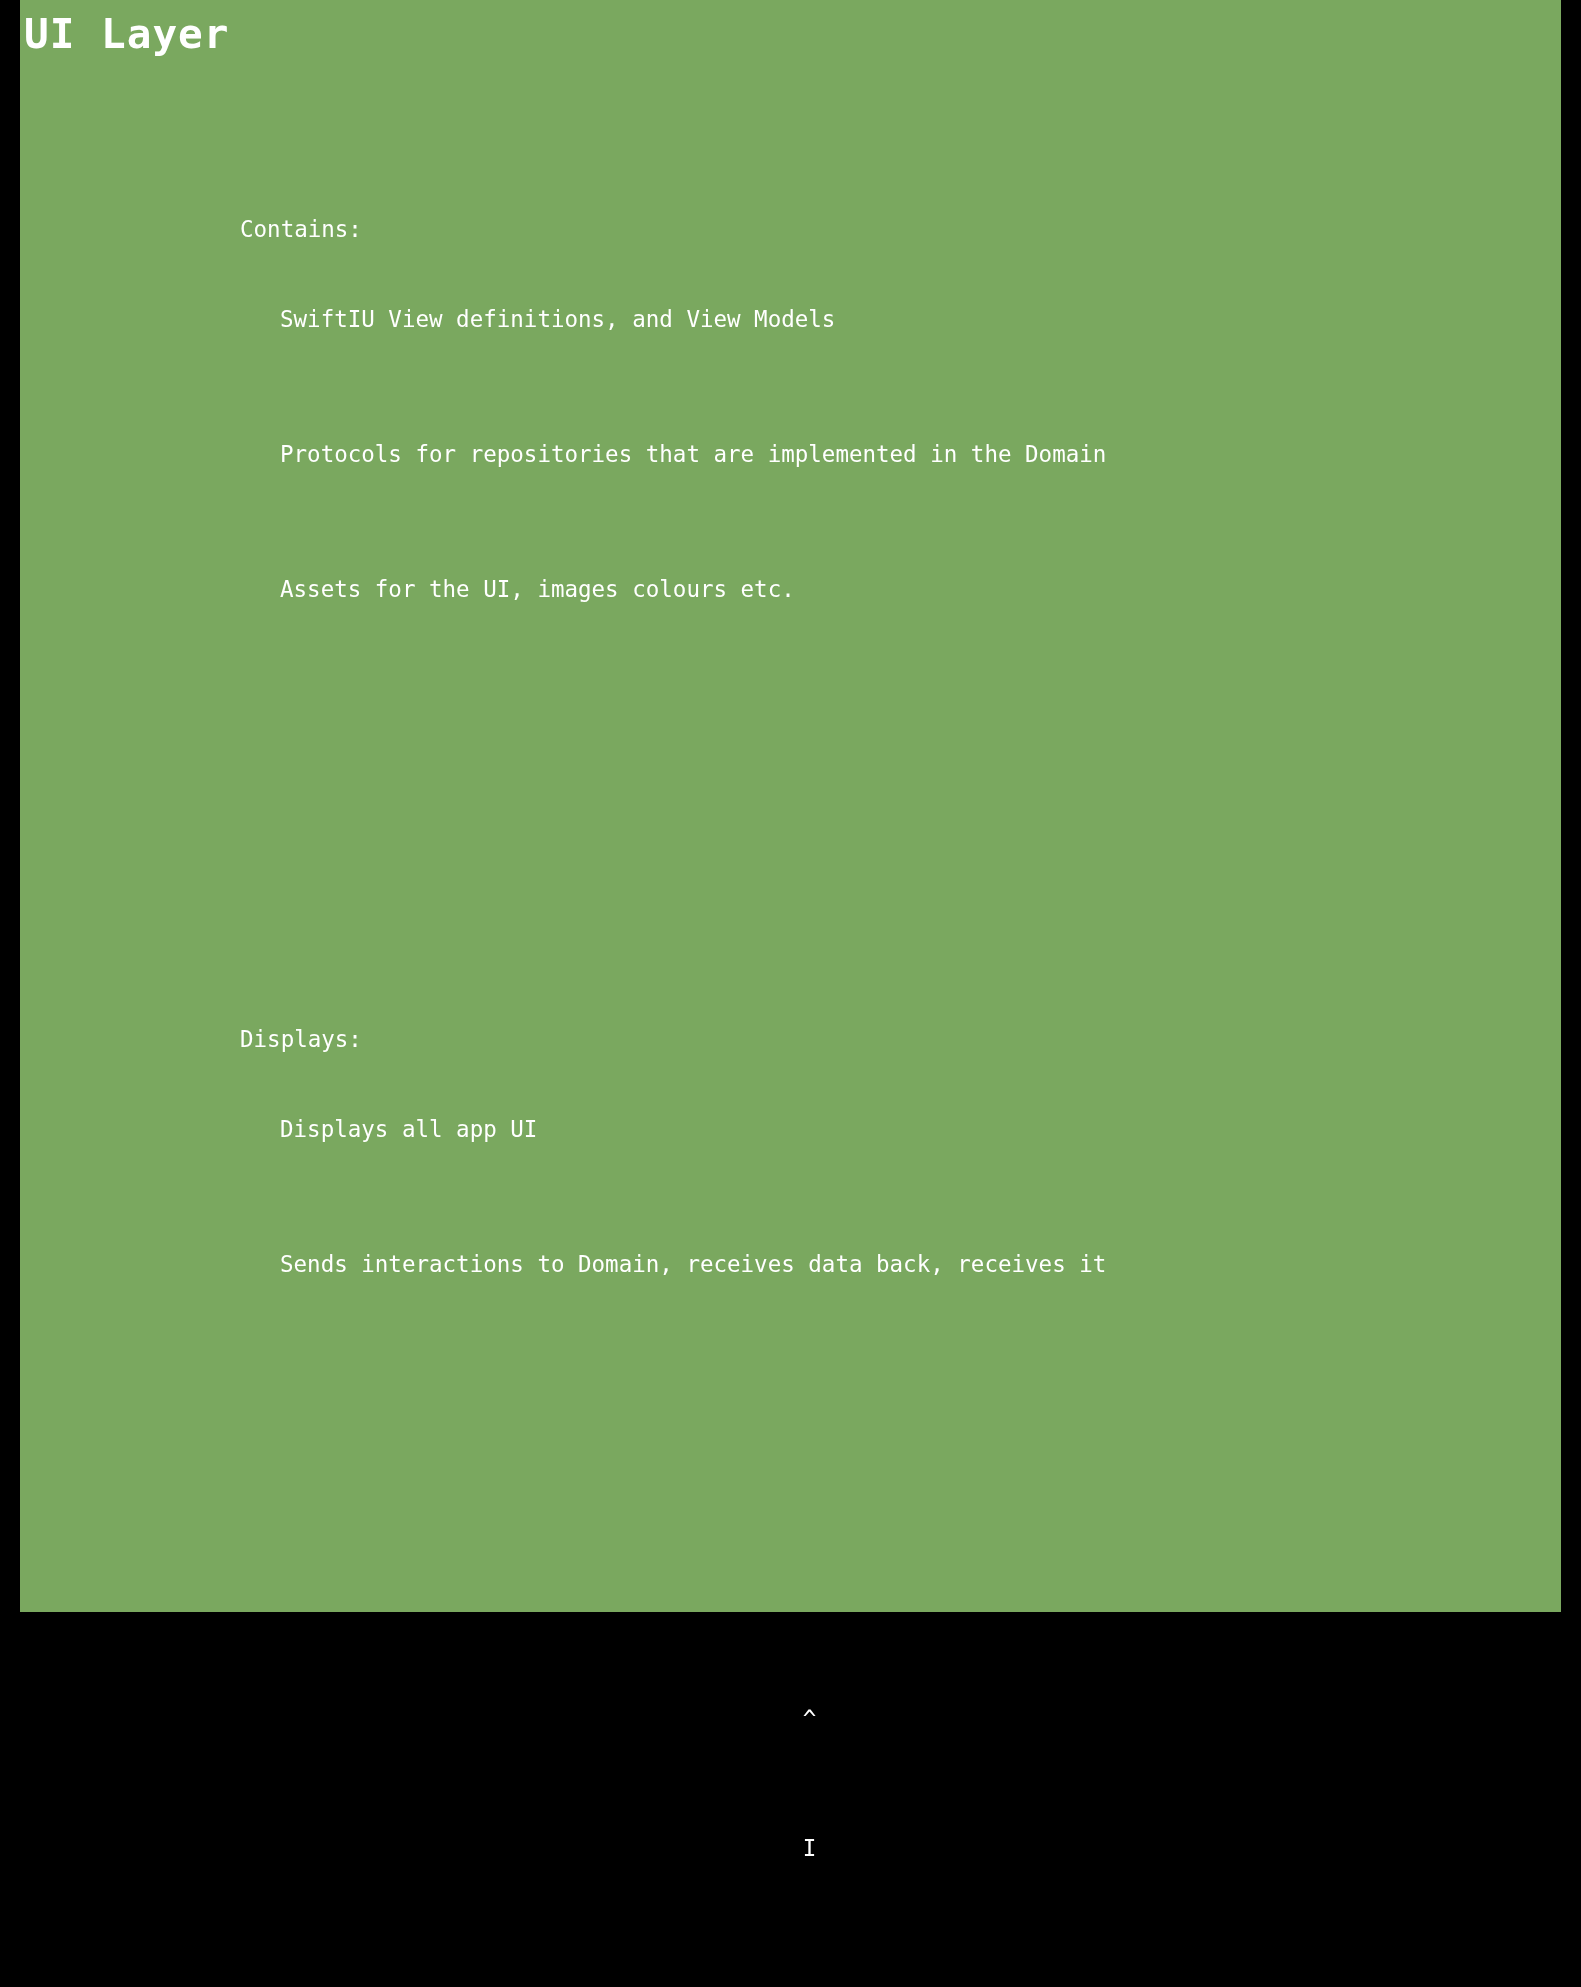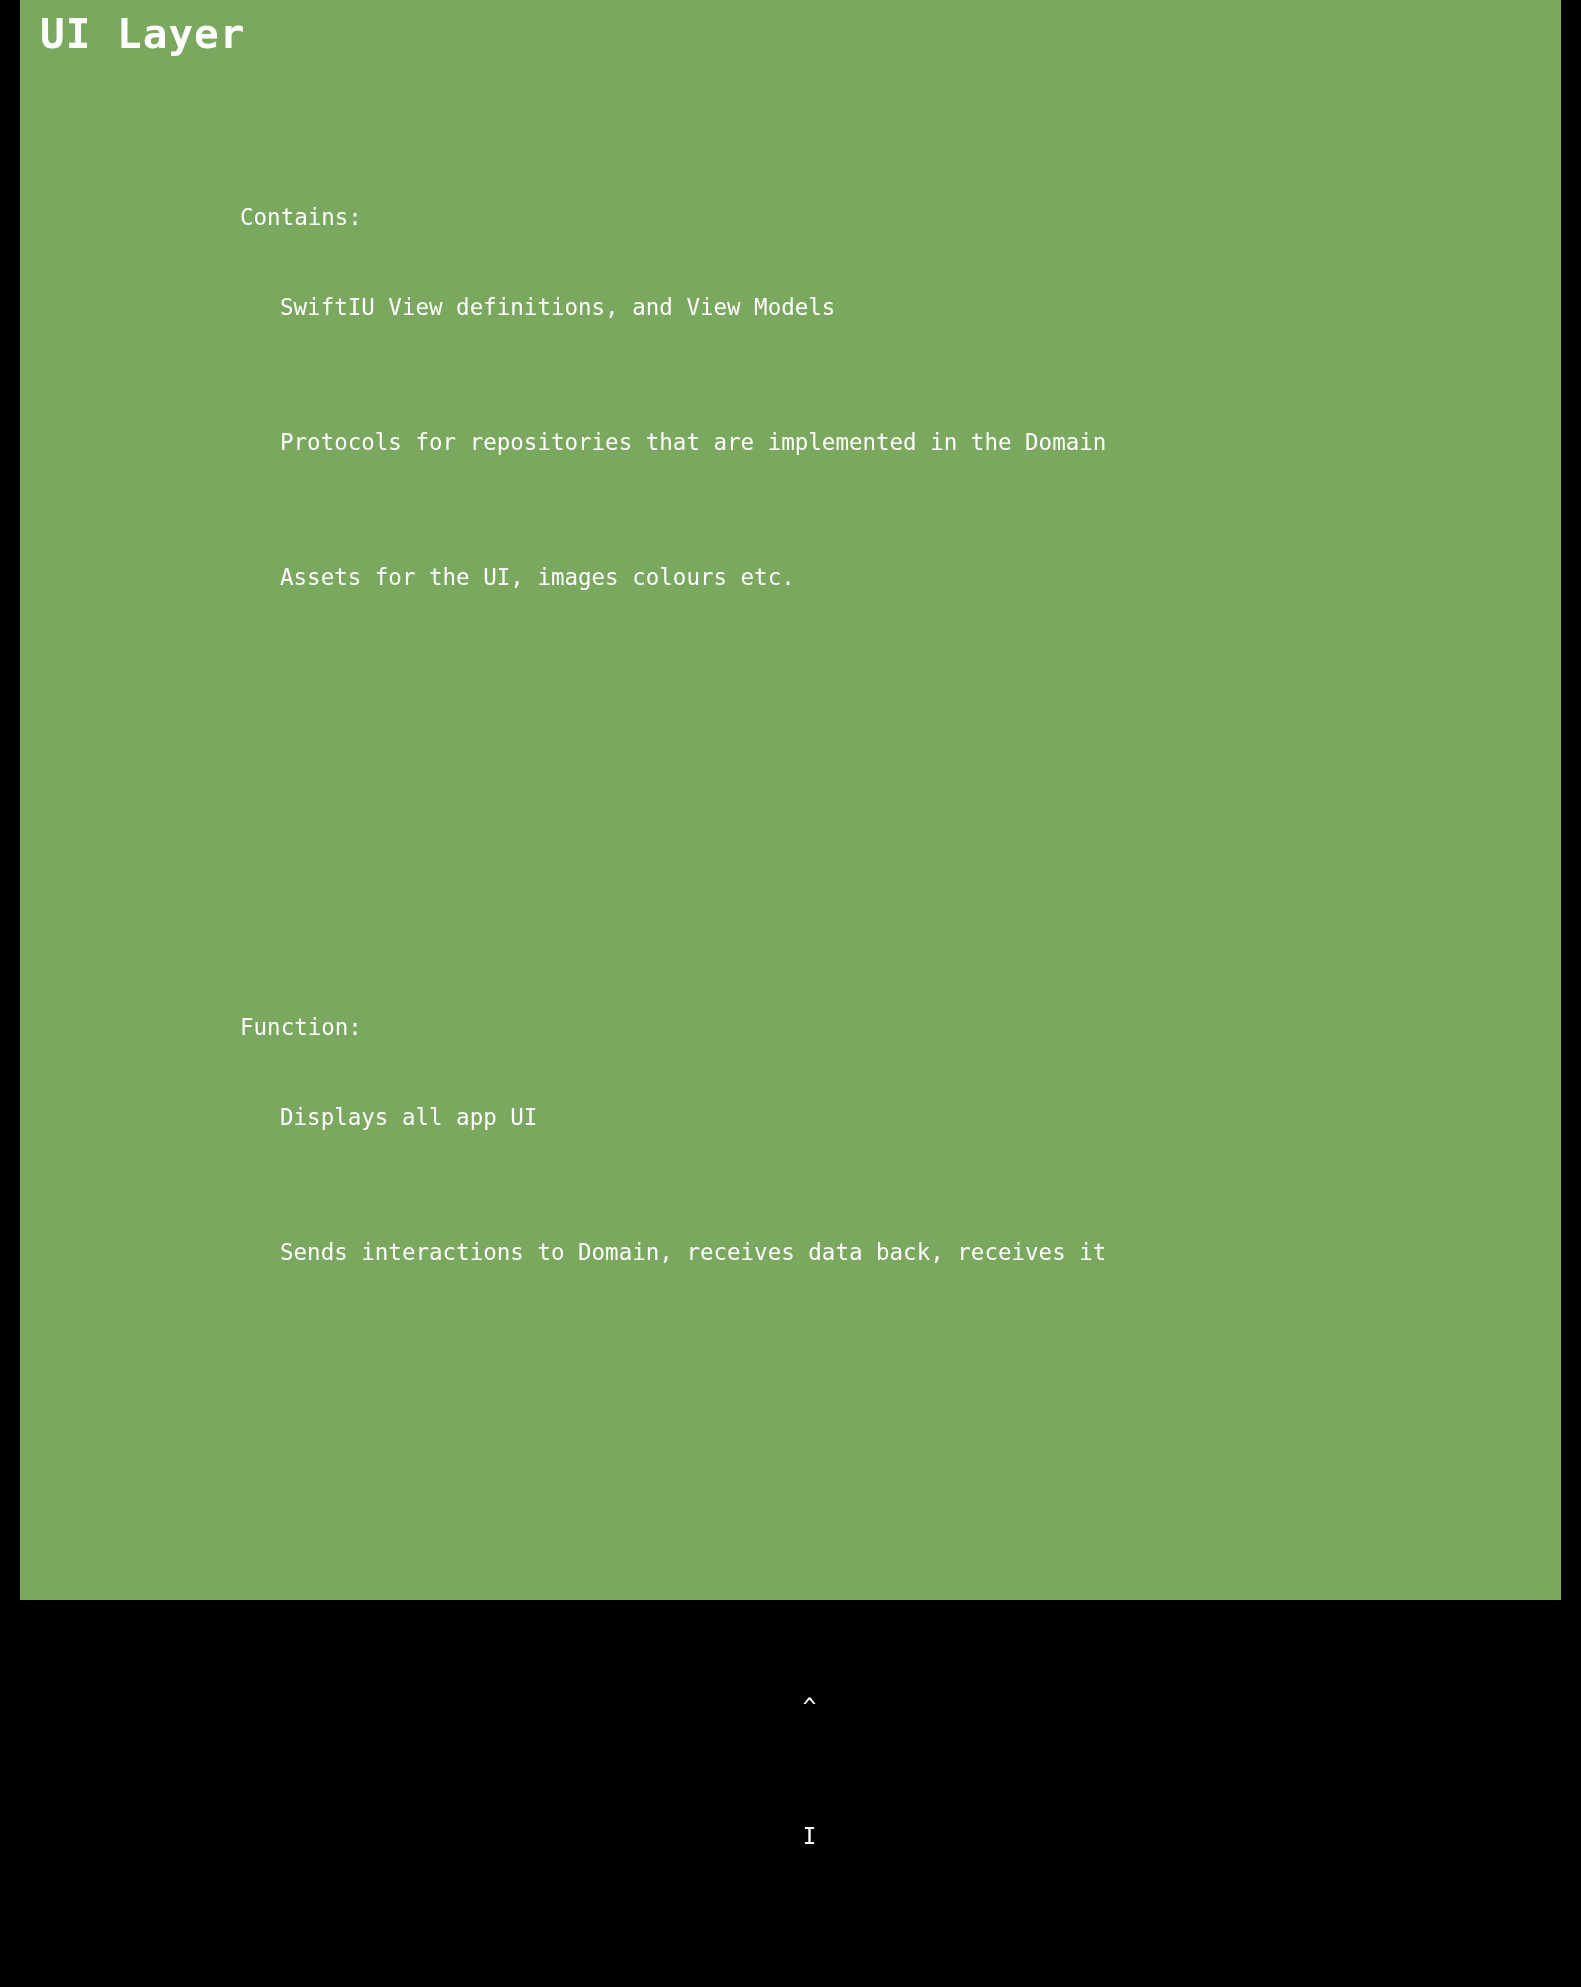--- a/index.html
+++ b/index.html
@@ -29,22 +29,22 @@
     padding: 10px 0 0 0;
     position: relative;
   }
   .layer.ui      { background: #7aa85f; }
 
   .layer-title {
     font-size: 41px;
     line-height: 1.18;
     font-weight: bold;
     letter-spacing: 1px;
-    padding-left: 20px;
-    margin-bottom: 2px;
+    padding-left: 4px;
+    margin-bottom: 14px;
     white-space: pre;
   }
 
   .rows {
     font-size: 22.5px;
     line-height: 45px;
     white-space: pre;
   }
   .row {
     display: flex;
@@ -93,21 +93,21 @@
         <div class="row-values">
           <div class="row-value">SwiftIU View definitions, and View Models</div>
           <div class="row-value">Protocols for repositories that are implemented in the Domain</div>
           <div class="row-value">Assets for the UI, images colours etc.</div>
         </div>
       </div>
 
       <div class="spacer-row"></div>
 
       <div class="row">
-        <div class="row-label">Function:</div>
+        <div class="row-label">Displays:</div>
         <div class="row-values">
           <div class="row-value">Displays all app UI</div>
           <div class="row-value">Sends interactions to Domain, receives data back, receives it</div>
         </div>
       </div>
 
       <div class="pad-small"></div>
     </div>
   </div>
 

